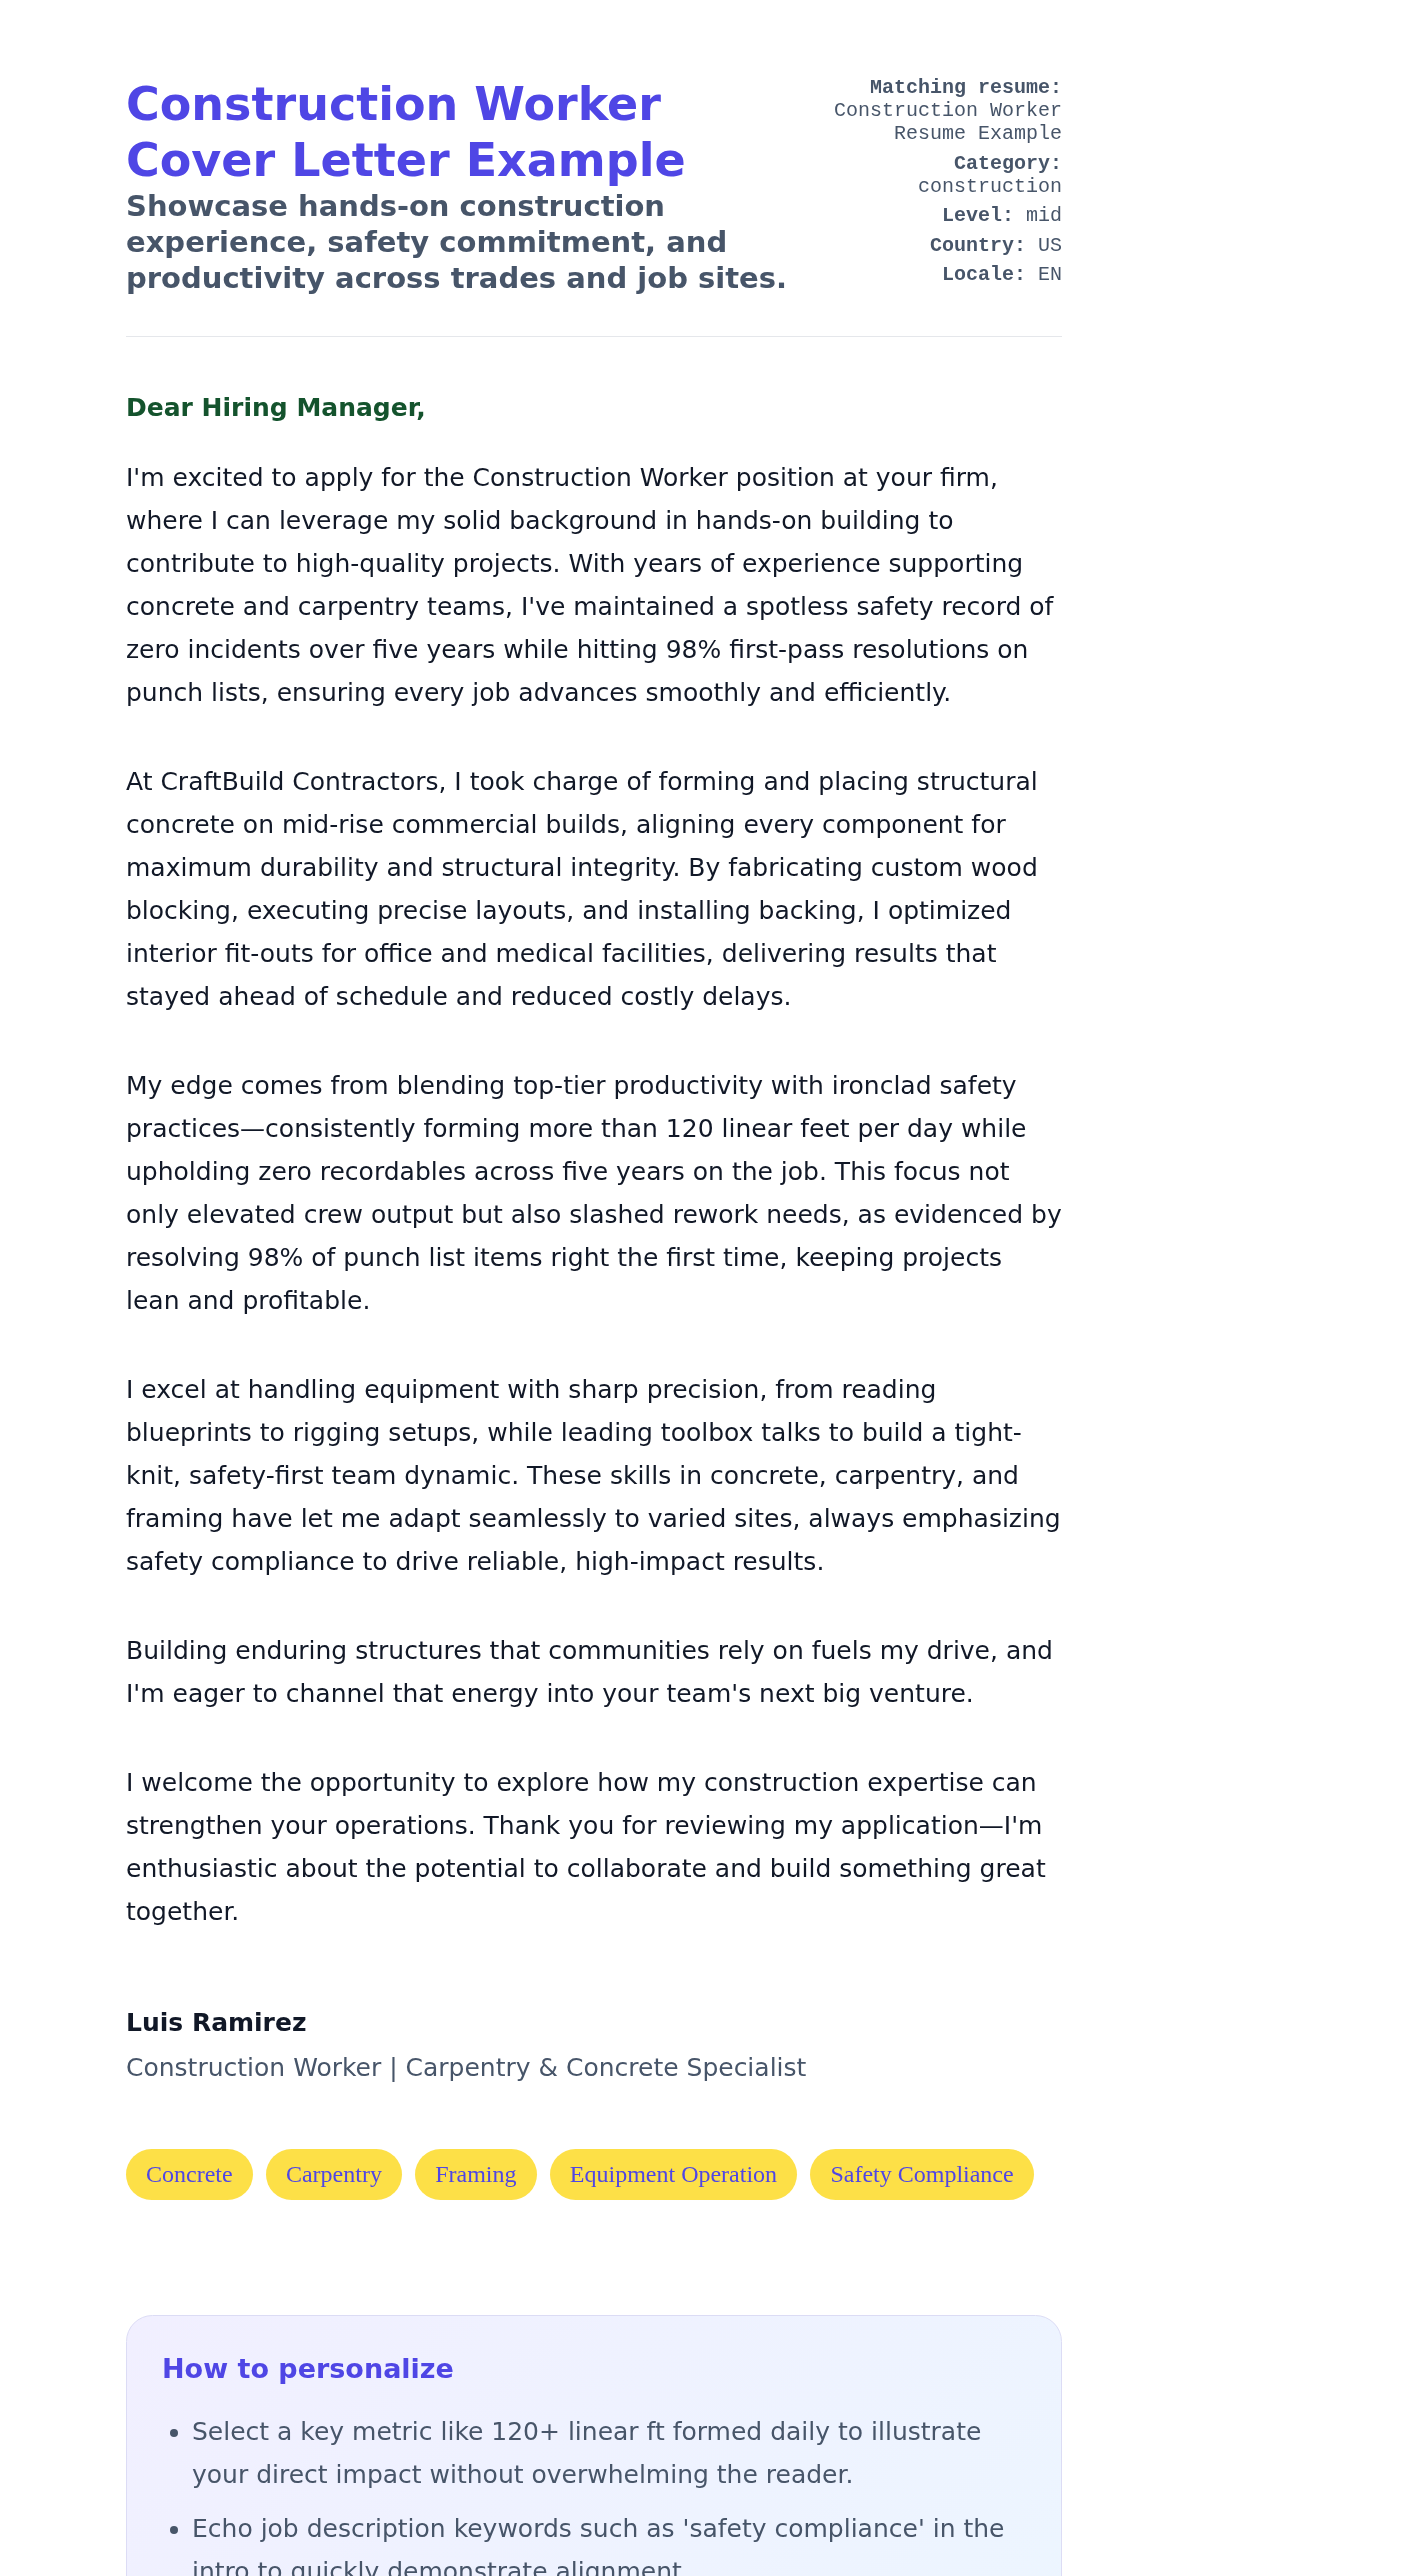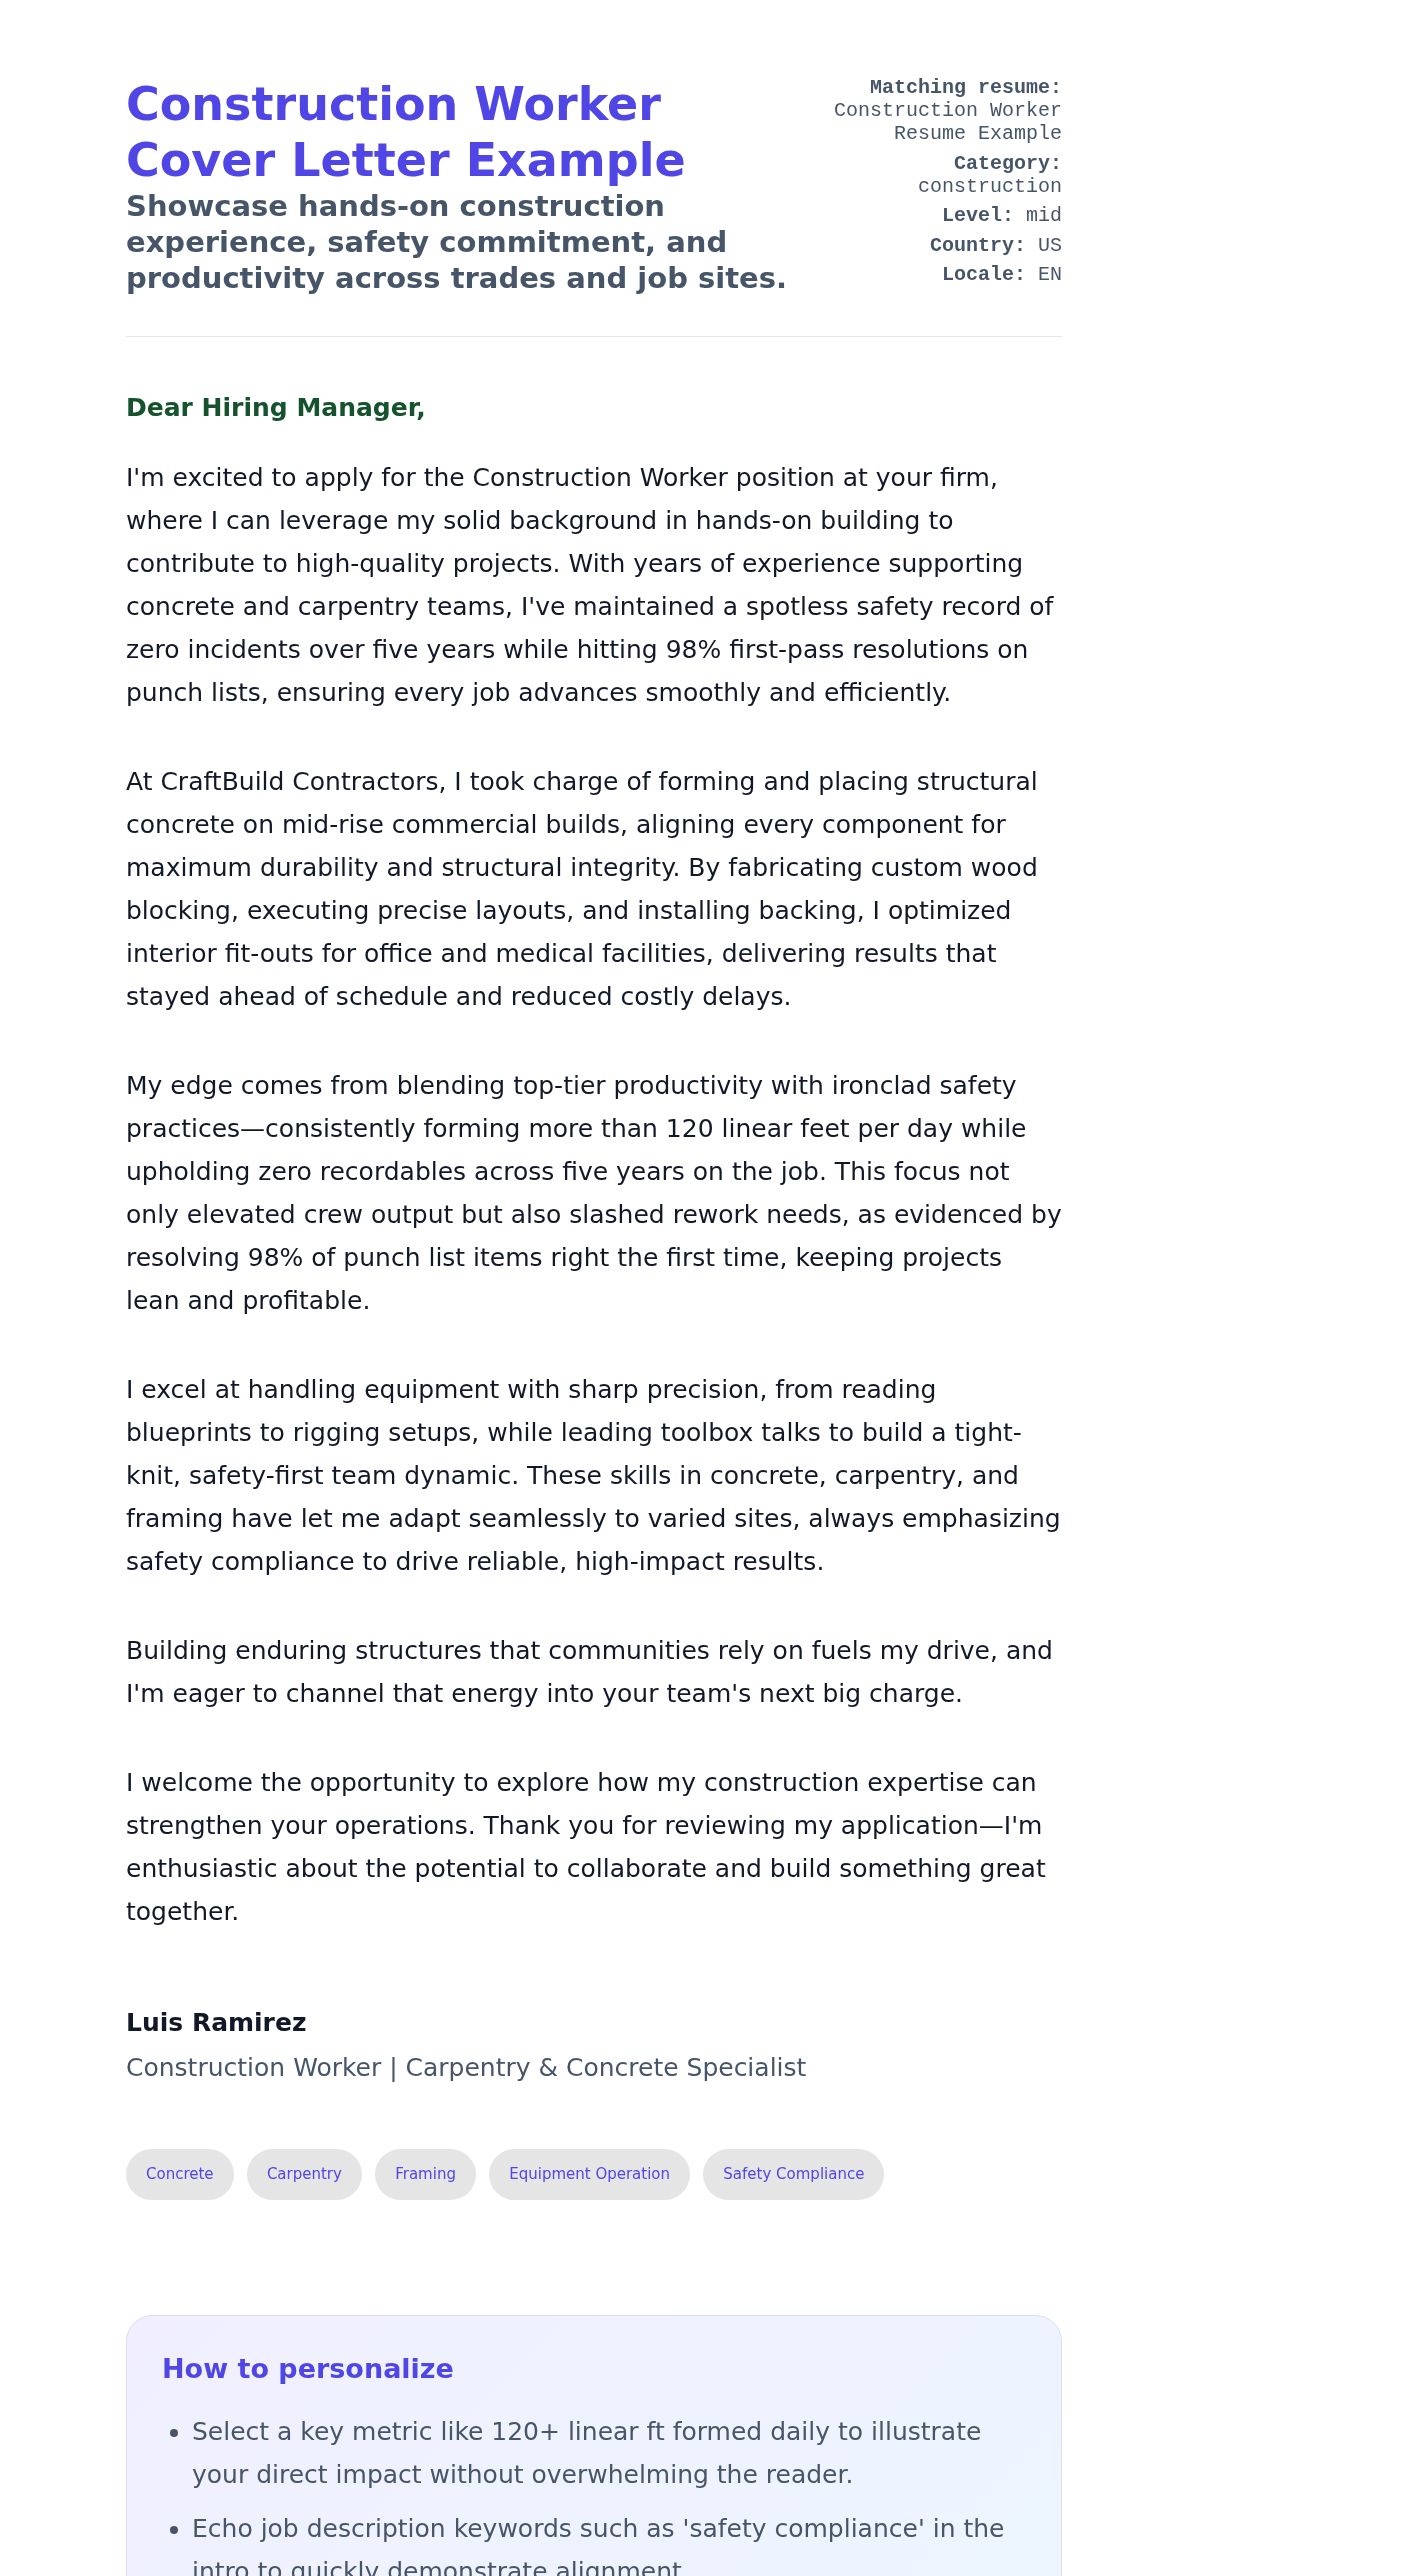--- a/index.html
+++ b/index.html
@@ -92,26 +92,27 @@
       color: #475569;
       margin: 0;
     }
     .tags {
       display: flex;
       flex-wrap: wrap;
       gap: 13.3px;
       margin-top: 65px;
     }
     .tag {
-      background: #e5e5e5;
+      background: #fde047;
       color: #4f46e5;
-      font-size: 15px;
+      font-size: 24px;
       line-height: 23px;
       padding: 14px 20px;
       border-radius: 33px;
+      font-family: Liberation Serif, serif;
     }
     .tips {
       margin-top: 115px;
       border: 1.7px solid #dcdcf5;
       border-radius: 26.5px;
       background: linear-gradient(135deg, #f1efff 0%, #ecf6ff 100%);
       padding: 36px 35px 38px 35px;
     }
     .tips-title {
       margin: 0 0 25px 0;
@@ -168,21 +169,21 @@
       </div>
     </div>
   </header>
 
   <section class="letter">
     <p class="salutation">Dear Hiring Manager,</p>
     <p class="paragraph">I'm excited to apply for the Construction Worker position at your firm, where I can leverage my solid background in hands-on building to contribute to high-quality projects. With years of experience supporting concrete and carpentry teams, I've maintained a spotless safety record of zero incidents over five years while hitting 98% first-pass resolutions on punch lists, ensuring every job advances smoothly and efficiently.</p>
     <p class="paragraph">At CraftBuild Contractors, I took charge of forming and placing structural concrete on mid-rise commercial builds, aligning every component for maximum durability and structural integrity. By fabricating custom wood blocking, executing precise layouts, and installing backing, I optimized interior fit-outs for office and medical facilities, delivering results that stayed ahead of schedule and reduced costly delays.</p>
     <p class="paragraph">My edge comes from blending top-tier productivity with ironclad safety practices—consistently forming more than 120 linear feet per day while upholding zero recordables across five years on the job. This focus not only elevated crew output but also slashed rework needs, as evidenced by resolving 98% of punch list items right the first time, keeping projects lean and profitable.</p>
     <p class="paragraph">I excel at handling equipment with sharp precision, from reading blueprints to rigging setups, while leading toolbox talks to build a tight-knit, safety-first team dynamic. These skills in concrete, carpentry, and framing have let me adapt seamlessly to varied sites, always emphasizing safety compliance to drive reliable, high-impact results.</p>
-    <p class="paragraph">Building enduring structures that communities rely on fuels my drive, and I'm eager to channel that energy into your team's next big charge.</p>
+    <p class="paragraph">Building enduring structures that communities rely on fuels my drive, and I'm eager to channel that energy into your team's next big venture.</p>
     <p class="paragraph">I welcome the opportunity to explore how my construction expertise can strengthen your operations. Thank you for reviewing my application—I'm enthusiastic about the potential to collaborate and build something great together.</p>
 
     <div class="signature">
       <p class="sig-name">Luis Ramirez</p>
       <p class="sig-title">Construction Worker | Carpentry &amp; Concrete Specialist</p>
     </div>
   </section>
 
   <div class="tags">
     <span class="tag">Concrete</span>

